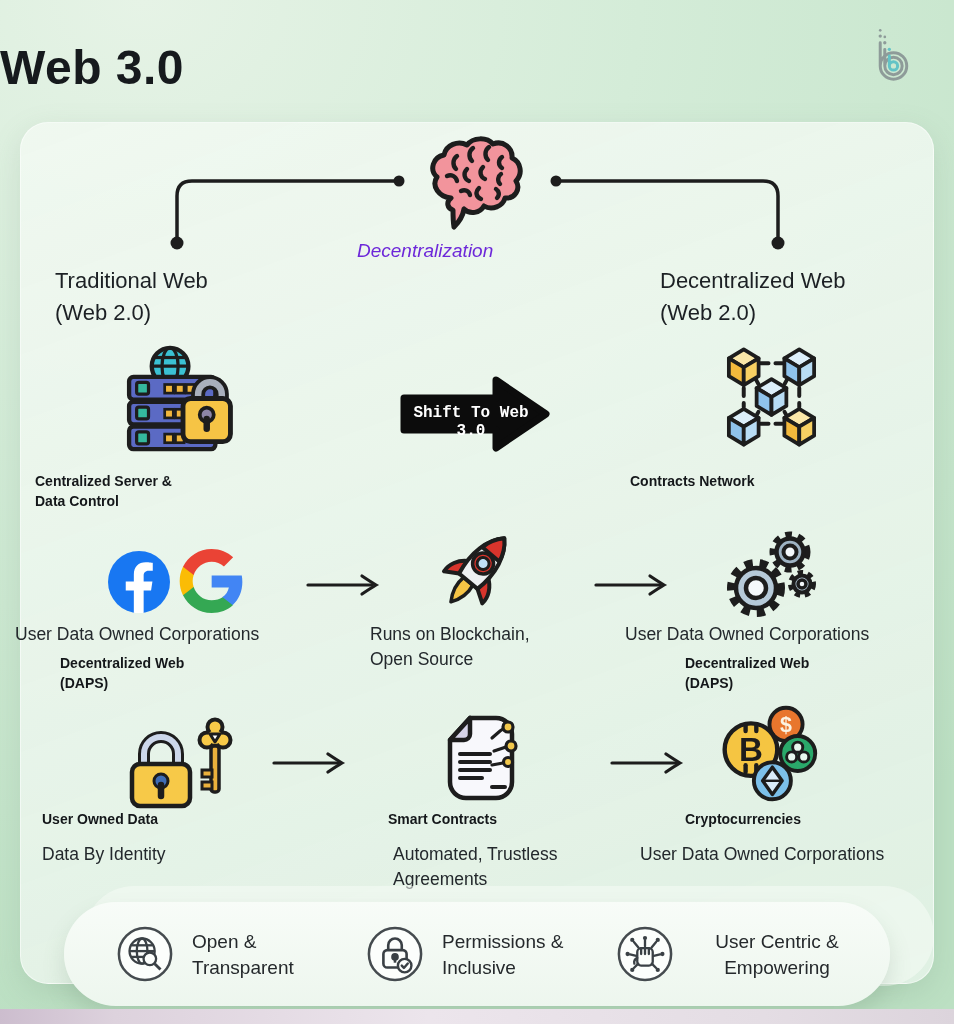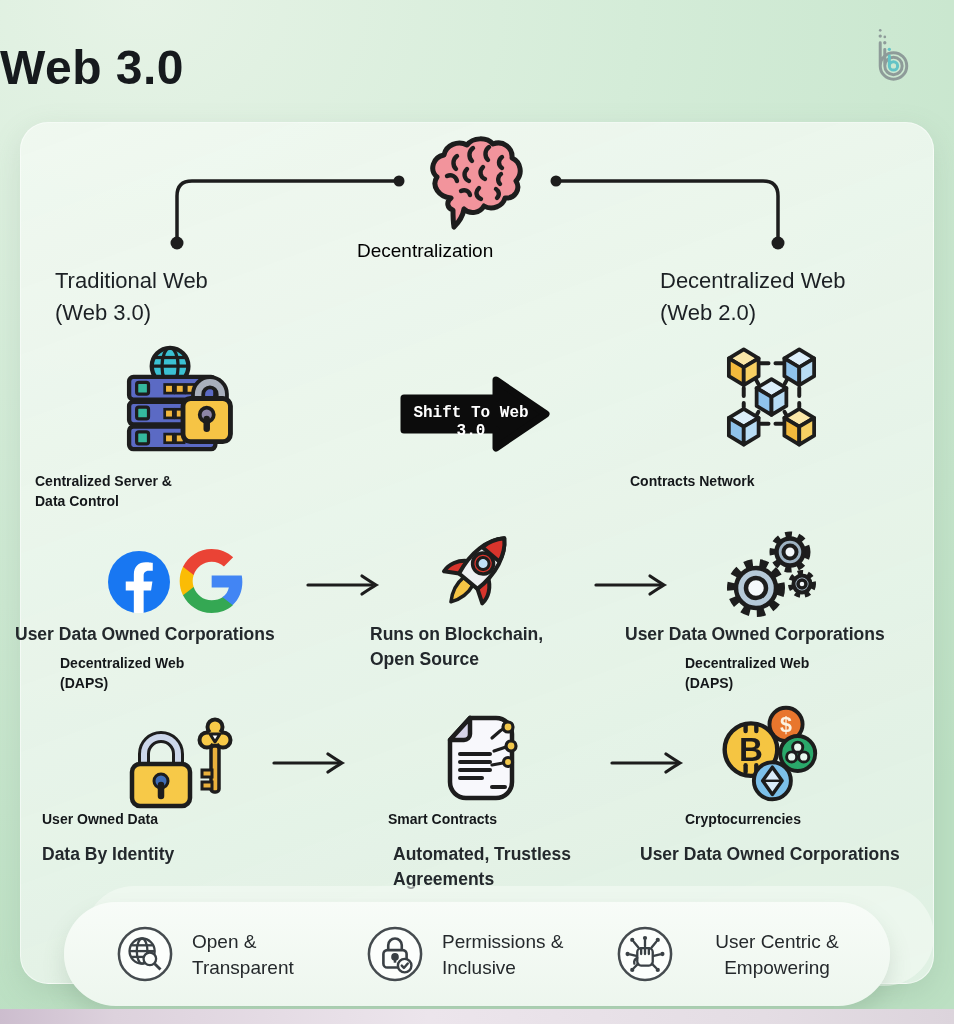--- a/index.html
+++ b/index.html
@@ -12,24 +12,24 @@
   .abs { position:absolute; }
   .ctr { text-align:left; }
   .ml { white-space:pre-line; }
   .page-title { width:954px; top:40px; font-size:48px; font-weight:800; color:#161a1d; letter-spacing:.5px; }
   .panel {
     left:20px; top:122px; width:914px; height:862px; border-radius:28px;
     background: linear-gradient(160deg, rgba(240,248,240,.95), rgba(228,242,231,.88));
     border:1.5px solid rgba(255,255,255,.55);
     box-shadow: 0 10px 30px rgba(110,140,115,.18);
   }
-  .hub-label { left:357px; top:240px; width:240px; font-size:19px; color:#000000; }
+  .hub-label { left:357px; top:240px; width:240px; font-size:19px; color:#6d28d9;font-style:italic; }
   .col-title { font-size:22px; font-weight:500; line-height:1.45; color:#1c2024; }
   .bold-cap { font-size:14px; font-weight:700; color:#14171a; line-height:1.42; }
-  .reg-cap  { font-size:17.5px; font-weight:700; color:#23282c; line-height:1.42; }
+  .reg-cap  { font-size:17.5px; font-weight:400; color:#23282c; line-height:1.42; }
   .shift-text { left:6px; top:30px; width:130px; text-align:center; font-size:16px; font-weight:700; color:#ffffff; }
   .footer-echo {
     left:84px; top:886px; width:850px; height:100px; border-radius:50px;
     background: rgba(246,252,246,.55);
   }
   .footer-bar {
     left:64px; top:902px; width:826px; height:104px; border-radius:52px;
     background: linear-gradient(180deg,#f8fcf8,#edf6ee);
     box-shadow: 0 12px 22px rgba(90,120,95,.18);
   }
@@ -85,21 +85,21 @@
     <path d="M66,31 c-4,4 -3,10 2,12"></path>
       <path d="M84,38 c-3,2 -4,7 -1,10"></path>
     <path d="M44,55 c4,-2 8,0 9,4"></path>
       <path d="M62,52 c-4,4 -3,9 2,11"></path>
       <path d="M79,53 c3,2 4,6 1,9"></path>
   </g>
 </svg>
 <div class="abs ctr hub-label">Decentralization</div>
 
 <div class="abs ctr col-title ml" style="left:55px; top:265px; width:240px;">Traditional Web
-(Web 3.0)</div>
+(Web 2.0)</div>
 <div class="abs ctr col-title ml" style="left:660px; top:265px; width:240px;">Decentralized Web
 (Web 2.0)</div>
 
 <svg class="abs" style="left:114px; top:340px;" width="124" height="117" viewBox="0 0 115 108">
   <circle cx="52" cy="24" r="17" fill="#3bc1d3" stroke="#1d1d1d" stroke-width="4"></circle>
   <ellipse cx="52" cy="24" rx="7.5" ry="17" fill="none" stroke="#1d1d1d" stroke-width="3"></ellipse>
   <line x1="35" y1="24" x2="69" y2="24" stroke="#1d1d1d" stroke-width="3"></line>
   <line x1="38" y1="16" x2="66" y2="16" stroke="#1d1d1d" stroke-width="3"></line>
   <g stroke="#1d1d1d">
     <rect x="14" y="34" width="80" height="21" rx="4" fill="#5b6ac4" stroke-width="4"></rect>

